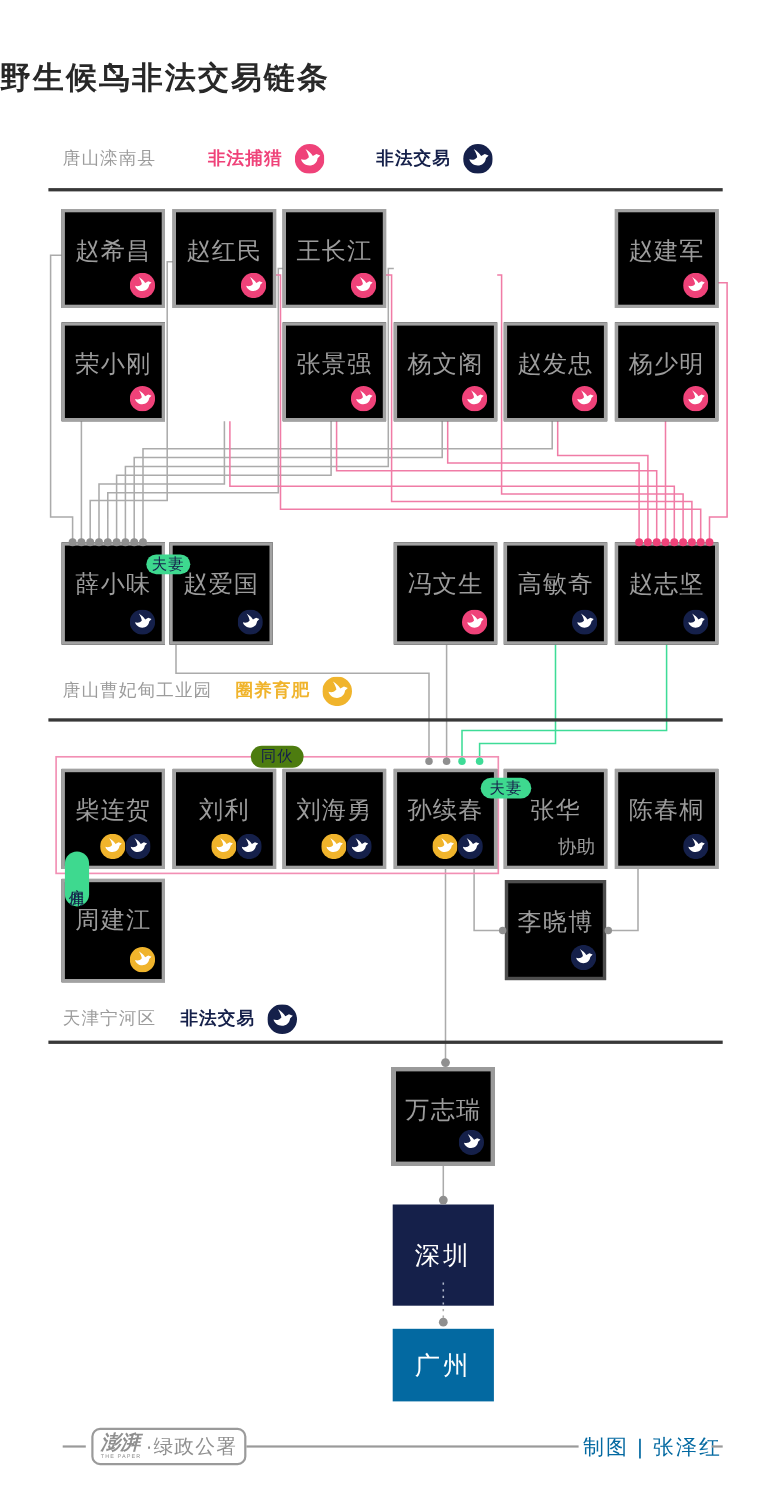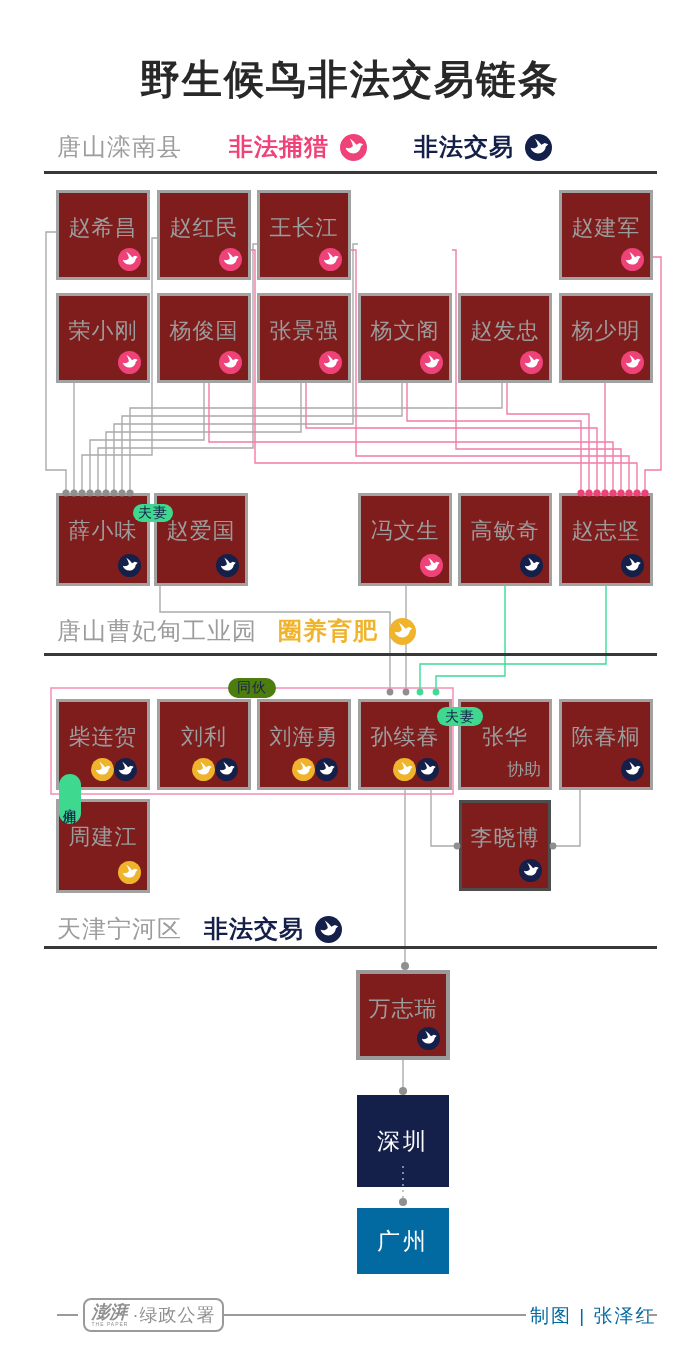--- a/index.html
+++ b/index.html
@@ -1,31 +1,31 @@
 <!DOCTYPE html>
 <html><head>
 <meta charset="utf-8">
 <style>
   html,body{margin:0;padding:0;background:#fff;}
   .canvas{position:relative;width:700px;height:1369px;background:#fff;overflow:hidden;
           font-family:"Liberation Sans","DejaVu Sans",sans-serif;}
   svg.layer{position:absolute;left:0;top:0;pointer-events:none;}
   #lines{z-index:1;}
   #dots{z-index:6;}
-  .title{position:absolute;left:0;top:52px;width:700px;text-align:center;
-         font-size:40px;font-weight:bold;color:#282828;letter-spacing:2px;z-index:3;}
-  .sec{position:absolute;display:flex;align-items:center;gap:11px;font-size:24px;z-index:3;white-space:nowrap;}
+  .title{position:absolute;left:0;top:52px;width:700px;text-align:left;
+         font-size:28px;font-weight:bold;color:#282828;letter-spacing:2px;z-index:3;}
+  .sec{position:absolute;display:flex;align-items:center;gap:11px;font-size:16px;z-index:3;white-space:nowrap;}
   .loc{color:#9c9c9c;letter-spacing:1px;}
   .tag{font-weight:bold;letter-spacing:1px;margin-left:36px;}
   .tag.pink-t{color:#ef4279;}
   .tag.navy-t{color:#15204a;}
   .tag.yellow-t{color:#f0b42c;}
   .hbird{width:27px;height:27px;flex:0 0 auto;}
   .divider{position:absolute;left:44px;width:613px;height:3px;background:#383838;z-index:2;}
-  .box{position:absolute;width:94px;height:90px;border:3px solid #a2a2a2;background:#7f1d1d;
+  .box{position:absolute;width:94px;height:90px;border:3px solid #a2a2a2;background:#000000;
        box-sizing:border-box;z-index:2;}
   .box .name{margin-top:20px;text-align:center;font-size:22px;color:#9c9c9c;letter-spacing:1px;}
   .bird{position:absolute;width:23px;height:23px;right:6px;bottom:6px;}
   .bird.dleft{left:32px;right:auto;}
   .bird.dright{left:55px;right:auto;}
   .pink{color:#ef4279;}
   .navy{color:#15204a;}
   .yellow{color:#f0b42c;}
   .assist{position:absolute;right:8px;bottom:6px;font-size:17px;color:#9c9c9c;}
   .city{position:absolute;width:92px;display:flex;align-items:center;justify-content:center;
@@ -171,26 +171,20 @@
         <use href="#bird-sym"></use>
       </svg>
 </div>
 
 <div class="box" style="left:56px;top:293px">
   <div class="name">荣小刚</div>
   <svg class="bird pink" viewBox="0 0 24 24">
         <use href="#bird-sym"></use>
       </svg>
 </div>
-<div class="box" style="left:157px;top:293px">
-  <div class="name">杨俊国</div>
-  <svg class="bird pink" viewBox="0 0 24 24">
-        <use href="#bird-sym"></use>
-      </svg>
-</div>
 <div class="box" style="left:257px;top:293px">
   <div class="name">张景强</div>
   <svg class="bird pink" viewBox="0 0 24 24">
         <use href="#bird-sym"></use>
       </svg>
 </div>
 <div class="box" style="left:358px;top:293px">
   <div class="name">杨文阁</div>
   <svg class="bird pink" viewBox="0 0 24 24">
         <use href="#bird-sym"></use>

